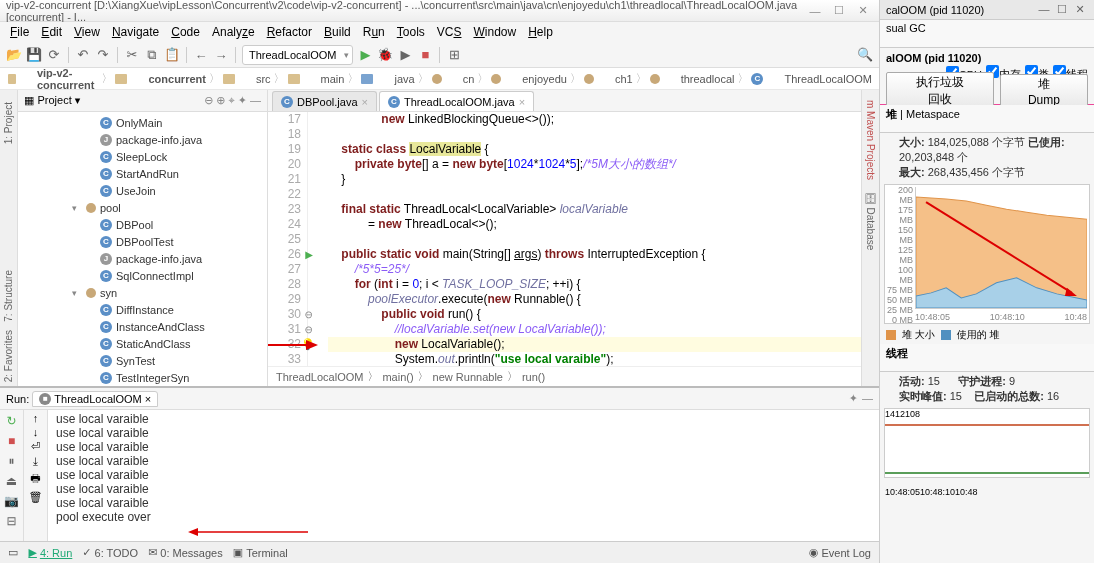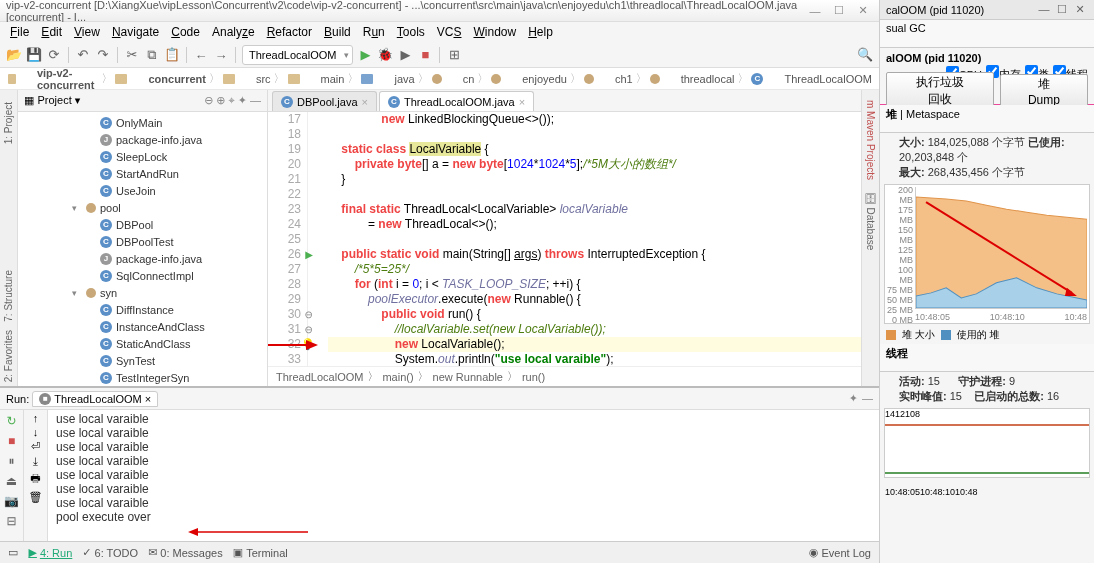--- a/index.html
+++ b/index.html
@@ -40,23 +40,23 @@
 .editor-tab.active { background:#fff; }
 .editor-tab .close { color:#aaa; font-size:11px; }
 .code-area { flex:1; display:flex; font-family:"Consolas","Courier New",monospace; font-size:12px; overflow:auto; background:#fff; }
 .gutter { width:40px; background:#fff; border-right:1px solid #eee; text-align:right; padding:0 6px; color:#aaa; line-height:15px; position:relative; }
 .gutter .line-num { height:15px; }
 .gutter .run-marker { position:absolute; right:-12px; color:#4caf50; font-size:10px; }
 .gutter .bulb { position:absolute; right:-14px; color:#e6b800; font-size:11px; }
 .code-lines { flex:1; padding-left:20px; line-height:15px; white-space:pre; }
 .code-lines .line { height:15px; position:relative; }
 .code-lines .hl { background:#fffce0; }
-.kw { color:#ef4444; font-weight:bold; }
+.kw { color:#7f1d1d; font-weight:bold; }
 .str { color:#008000; font-weight:bold; }
-.comment { color:#4d7c0f; font-style:italic; }
+.comment { color:#8b5cf6; font-style:italic; }
 .num { color:#0000ff; }
 .highlight-box { background:#e8e89a; }
 .ital { font-style:italic; color:#7070a0; }
 .breadcrumb-bottom { height:20px; border-top:1px solid #eee; display:flex; align-items:center; padding:0 8px; font-size:11px; color:#666; gap:4px; }
 .vertical-right-tab { width:18px; background:#f0f0f0; border-left:1px solid #ddd; display:flex; flex-direction:column; align-items:center; padding-top:4px; }
 .vertical-right-tab .rtab { writing-mode:vertical-rl; padding:6px 0; font-size:10px; color:#666; cursor:pointer; }
 .run-panel { height:155px; border-top:2px solid #bbb; display:flex; flex-direction:column; background:#fff; }
 .run-header { height:22px; background:#f5f5f5; border-bottom:1px solid #ddd; display:flex; align-items:center; padding:0 6px; font-size:11px; }
 .run-tab { background:#fff; border:1px solid #ccc; padding:1px 6px; border-radius:3px 3px 0 0; display:inline-flex; align-items:center; gap:3px; }
 .run-header .tools { margin-left:auto; display:flex; gap:4px; color:#888; }

